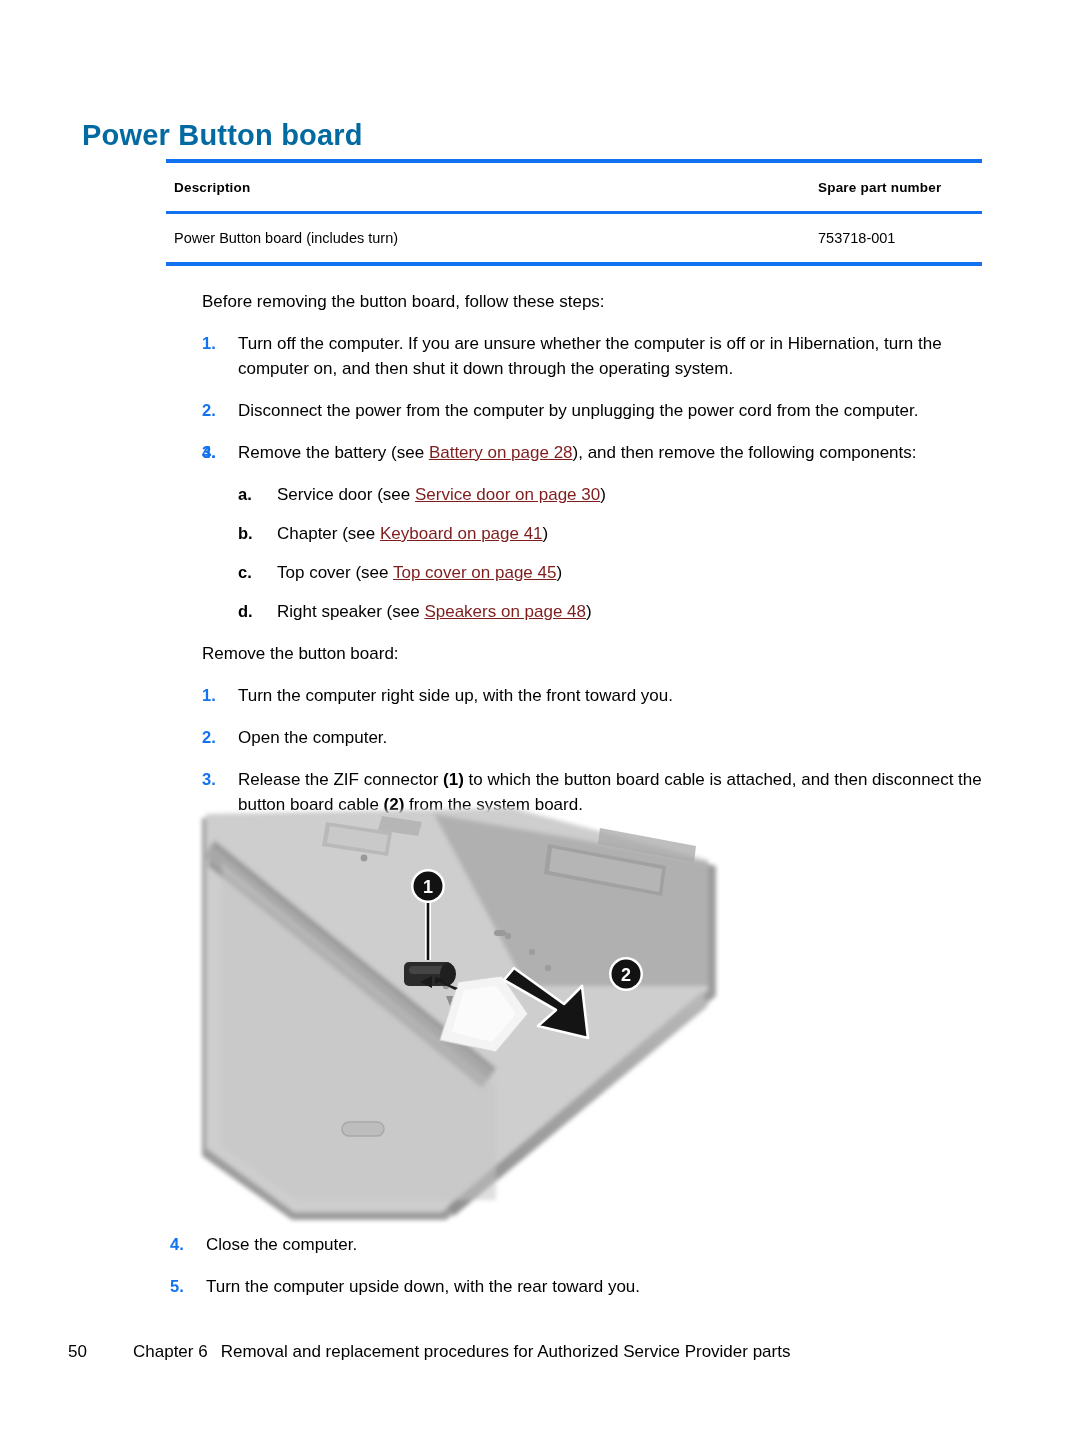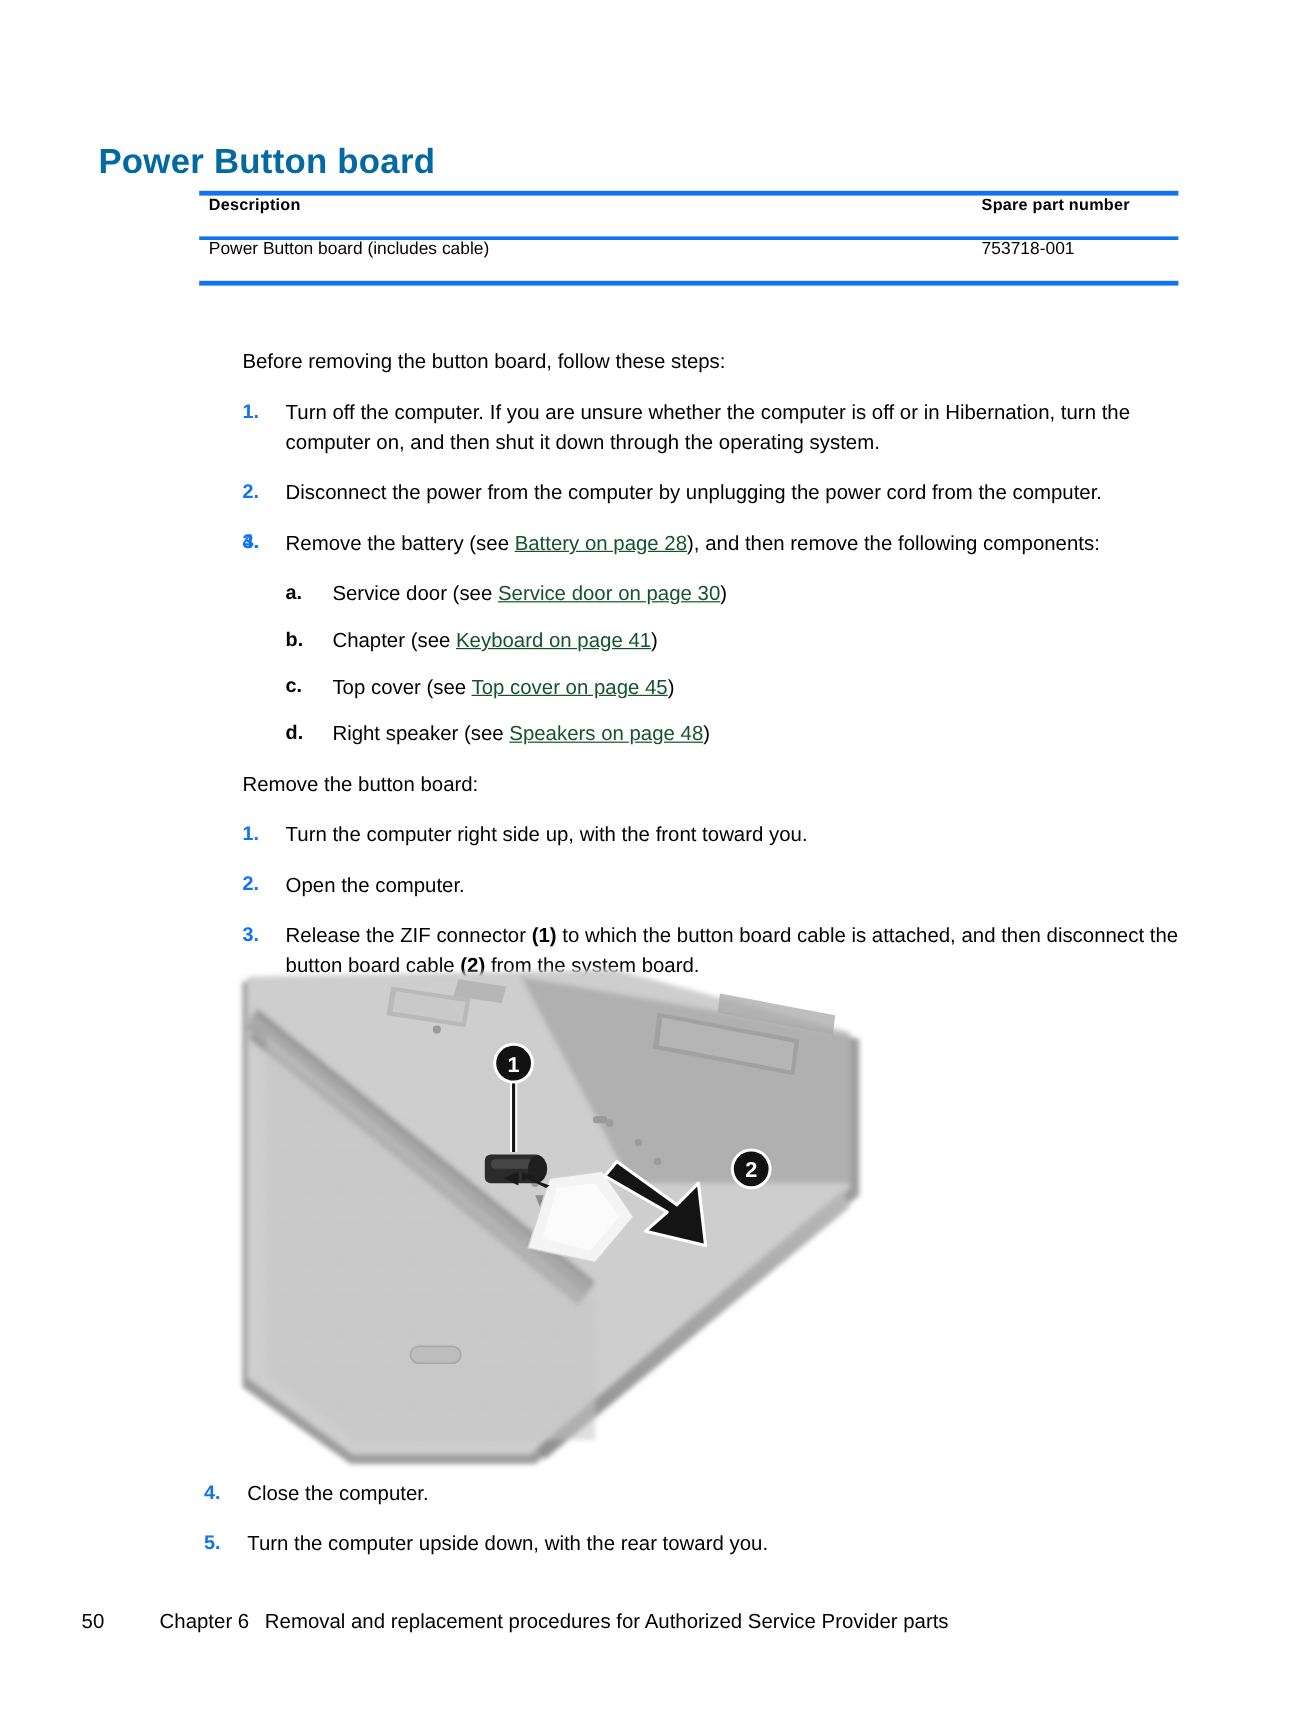--- a/index.html
+++ b/index.html
@@ -44,22 +44,22 @@
     width: 816px;
   }
   .rule {
     height: 4px;
     background: #1272f0;
     width: 100%;
   }
   .rule.thin { height: 3px; }
   .trow {
     display: flex;
-    align-items: flex-start;
-    height: 34px;
+    align-items: center;
+    height: 48px;
   }
   .tcell-desc {
     flex: 0 0 640px;
     padding-left: 8px;
     font-size: 14.5px;
   }
   .tcell-spn {
     flex: 1;
     padding-left: 4px;
     font-size: 14.5px;
@@ -123,21 +123,21 @@
     left: 0;
     top: 0;
     width: 28px;
     text-align: left;
     font-weight: bold;
     color: #000000;
     font-size: 16.5px;
   }
 
   a.doclink, .doclink {
-    color: #14532d;
+    color: #7f1d1d;
     text-decoration: underline;
   }
   .bold-ref { font-weight: bold; }
 
   
   .figure {
     position: absolute;
     left: 196px;
     top: 800px;
     width: 556px;
@@ -183,21 +183,21 @@
   <h1 class="page-title">Power Button board</h1>
 
   <div class="spec-table">
     <div class="rule"></div>
     <div class="trow thead">
       <div class="tcell-desc">Description</div>
       <div class="tcell-spn">Spare part number</div>
     </div>
     <div class="rule thin"></div>
     <div class="trow">
-      <div class="tcell-desc">Power Button board (includes cable)</div>
+      <div class="tcell-desc">Power Button board (includes turn)</div>
       <div class="tcell-spn">753718-001</div>
     </div>
     <div class="rule"></div>
   </div>
 
   <div class="content">
 
     <p class="para">Before removing the button board, follow these steps:</p>
 
     <div class="step">

